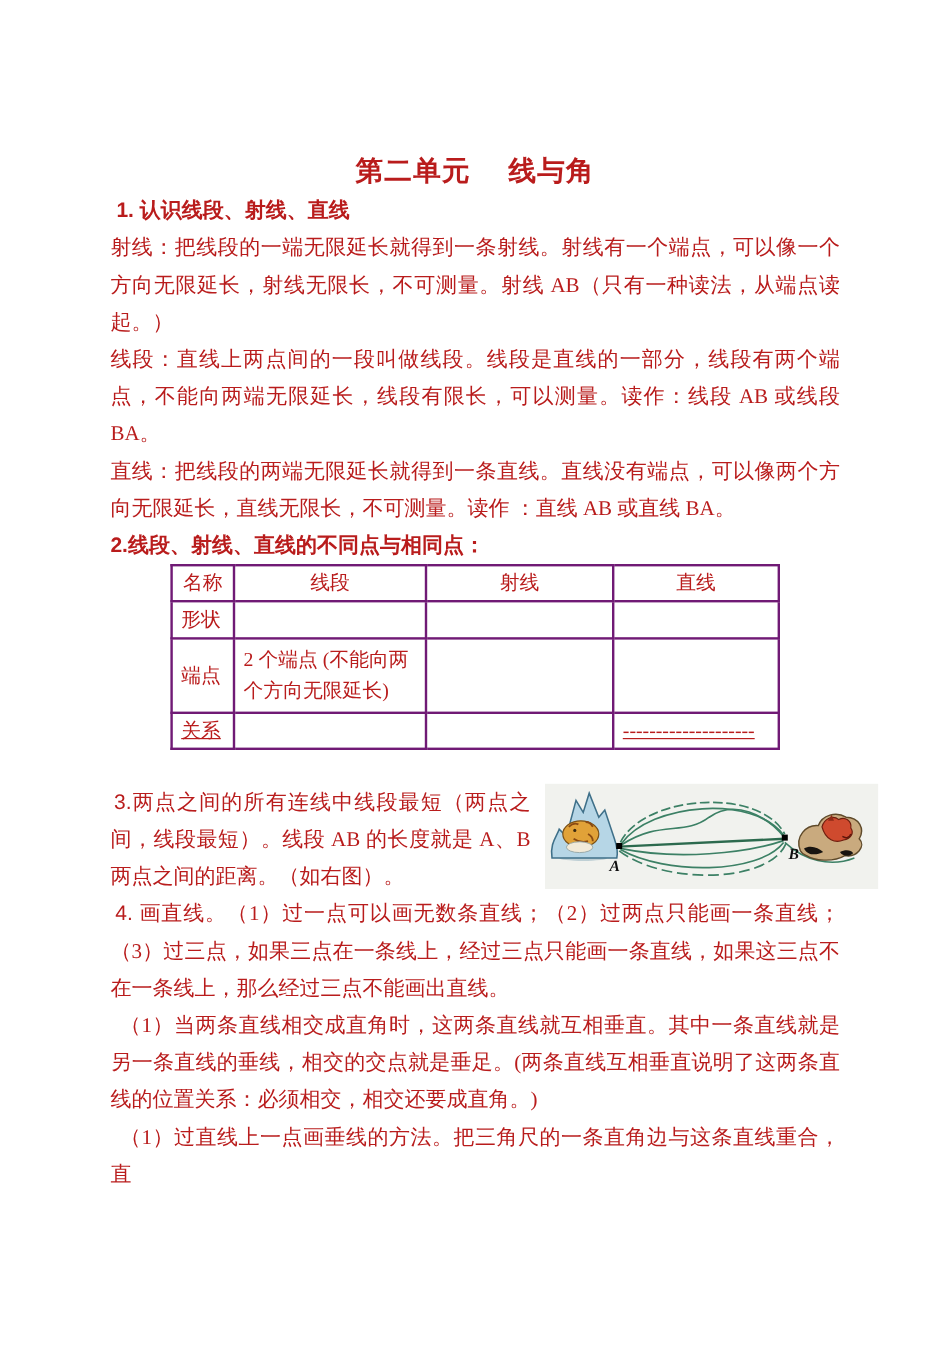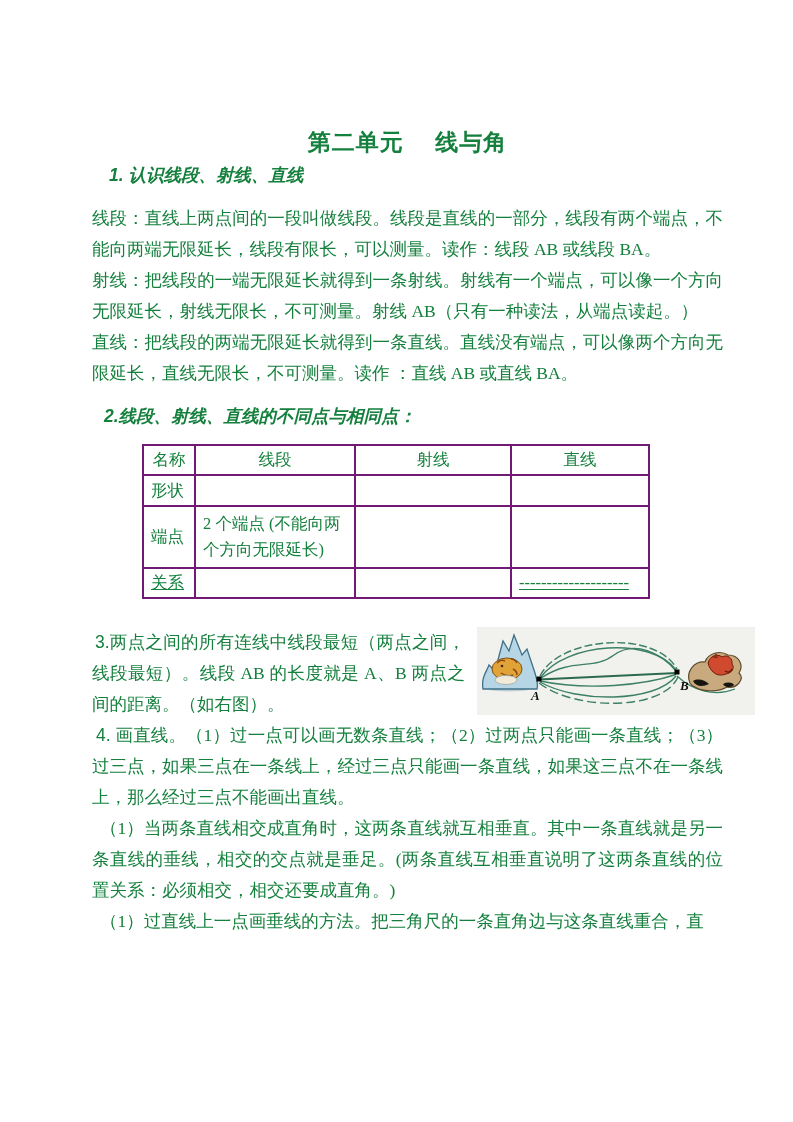--- a/index.html
+++ b/index.html
@@ -3,40 +3,39 @@
 <meta charset="utf-8">
 <style>
   * { box-sizing: border-box; }
   html,body { margin:0; padding:0; background:#ffffff; }
   .page {
     position: relative;
     width: 793px;
     height: 1068px;
     background: #ffffff;
     font-family: "Liberation Serif", serif;
-    color: #15803d;
-    padding: 126px 70px 0 92px;
+    color: #b91c1c;
+    padding: 126px 93px 0 92px;
     overflow: hidden;
   }
   .title {
     margin: 0;
     font-size: 23px;
     line-height: 32px;
     font-weight: 700;
     text-align: center;
     font-family: "Liberation Sans", sans-serif;
     letter-spacing: 1px;
   }
   .h {
-    margin: 12px;
+    margin: 0;
     font-size: 17.5px;
     line-height: 31px;
     font-weight: 700;
     font-family: "Liberation Sans", sans-serif;
-    font-style: italic;
   }
   .h1 { margin-top: 2px; text-indent: 5px; }
   .h5 { text-indent: 11px; }
   .h5 .num { font-family: "Liberation Serif", serif; font-weight: 400; margin-right: 7px; }
   p.body {
     margin: 0;
     font-size: 17.5px;
     line-height: 31px;
     text-align: justify;
   }
@@ -97,22 +96,22 @@
   }
 </style>
 </head>
 <body>
 
 <div class="page">
 
   <h1 class="title">第二单元　 线与角</h1>
 
   <h2 class="h h1">1. 认识线段、射线、直线</h2>
+  <p class="body">射线：把线段的一端无限延长就得到一条射线。射线有一个端点，可以像一个方向无限延长，射线无限长，不可测量。射线 AB（只有一种读法，从端点读起。）</p>
   <p class="body">线段：直线上两点间的一段叫做线段。线段是直线的一部分，线段有两个端点，不能向两端无限延长，线段有限长，可以测量。读作：线段 AB 或线段 BA。</p>
-  <p class="body">射线：把线段的一端无限延长就得到一条射线。射线有一个端点，可以像一个方向无限延长，射线无限长，不可测量。射线 AB（只有一种读法，从端点读起。）</p>
   <p class="body">直线：把线段的两端无限延长就得到一条直线。直线没有端点，可以像两个方向无限延长，直线无限长，不可测量。读作 ：直线 AB 或直线 BA。</p>
 
   <h2 class="h">2.线段、射线、直线的不同点与相同点：</h2>
 
   <table class="cmp">
     <colgroup>
         <col class="c0">
         <col class="c1">
         <col class="c2">
         <col class="c3">

